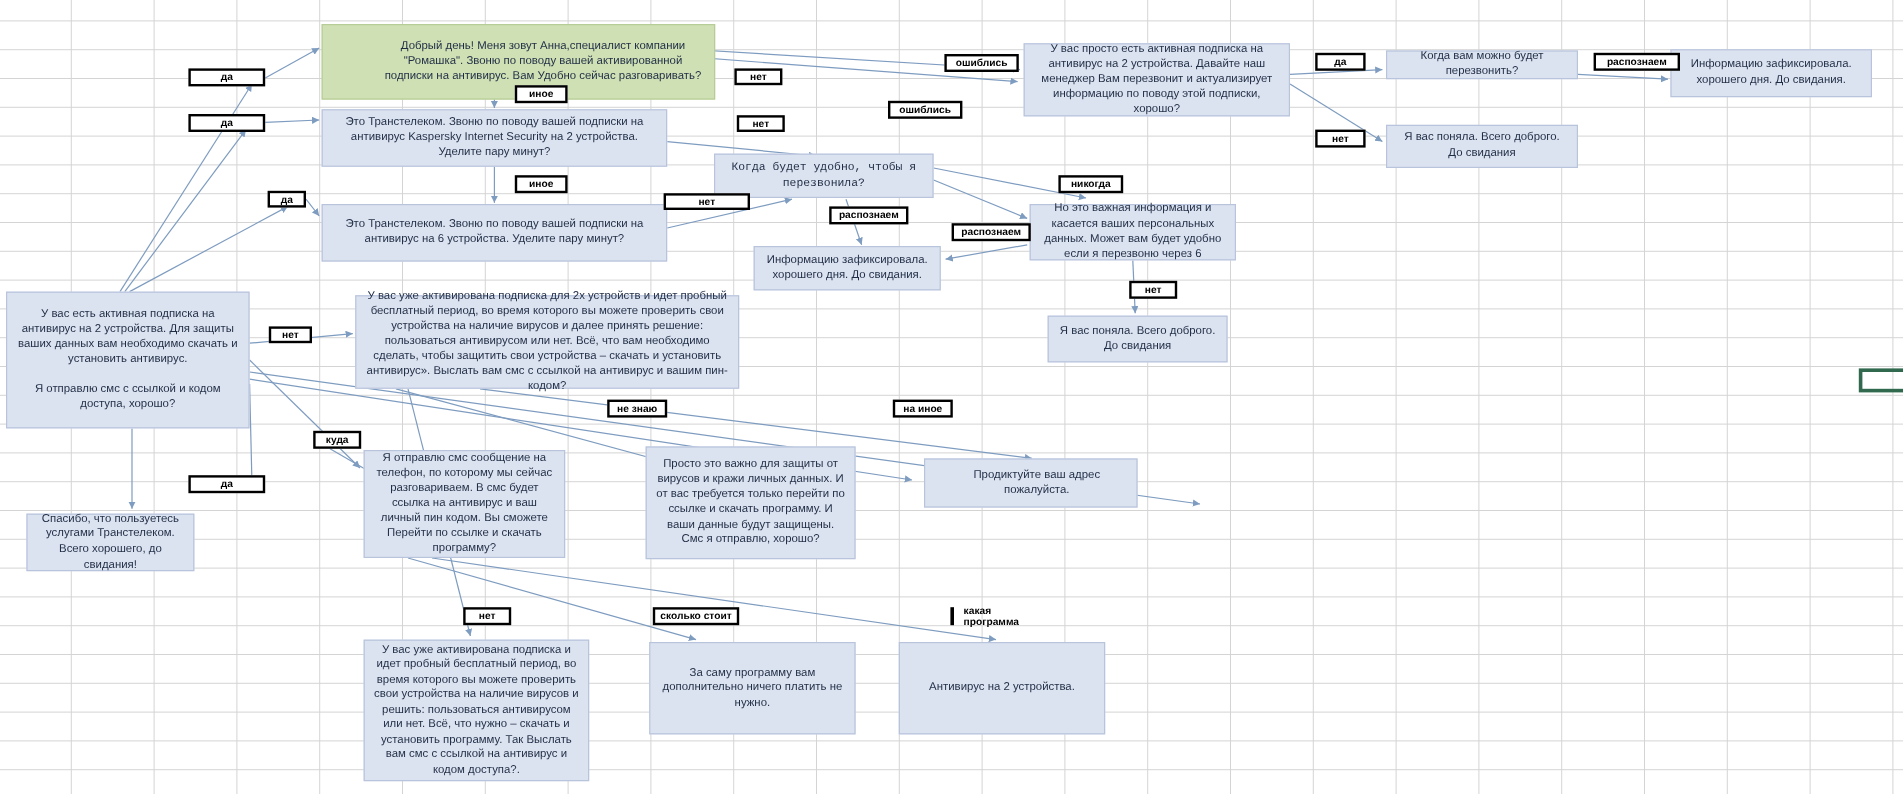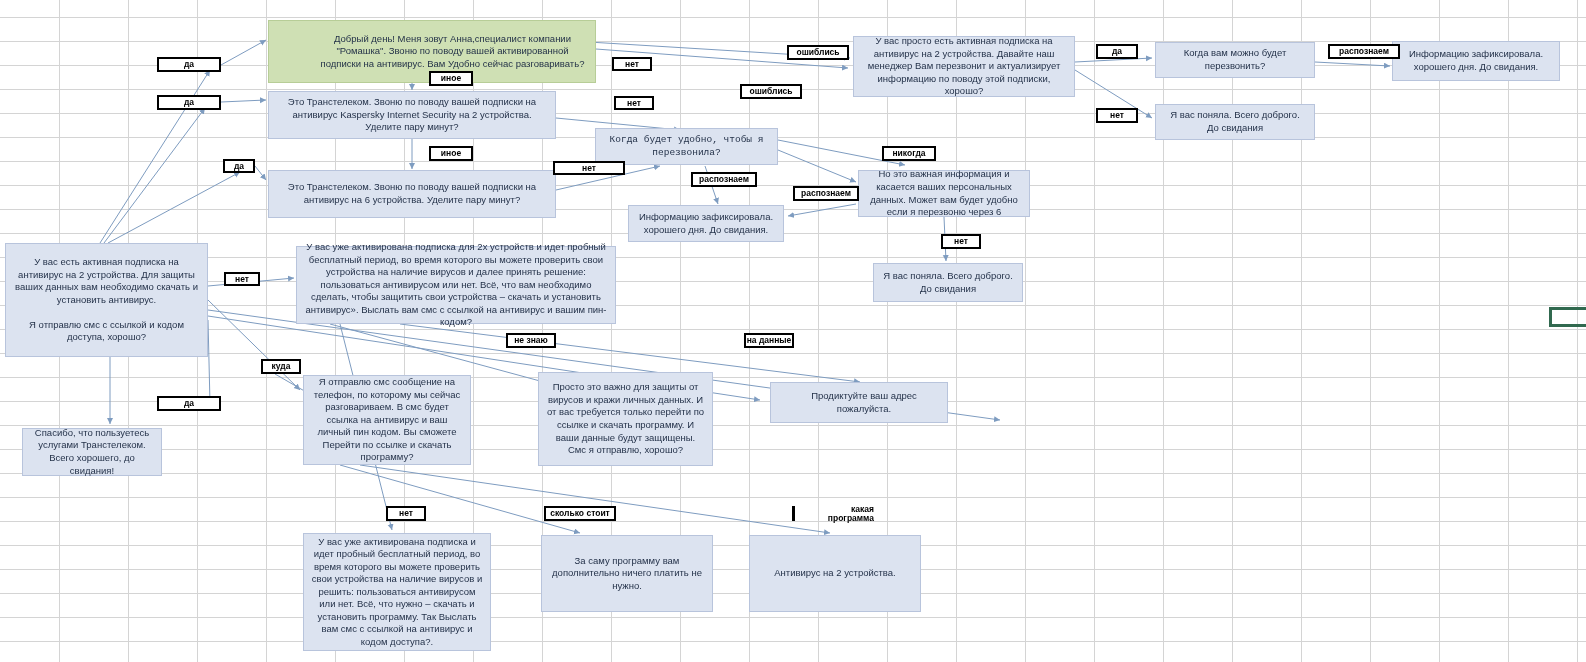--- a/index.html
+++ b/index.html
@@ -56,21 +56,20 @@
     background: #ffffff;
     border: 2px solid #000000;
     color: #000000;
     font-size: 8.5px;
     font-weight: bold;
     display: flex;
     align-items: center;
     justify-content: center;
     line-height: 1;
     z-index: 4;
-    text-align: right;
   }
   .elabel.noborder {
     border: none;
     border-left: 3px solid #000000;
     background: transparent;
     padding-left: 8px;
   }
 </style>
 </head>
 <body>
@@ -116,21 +115,21 @@
         <path d="M 275,374 L 320,400" marker-end="url(#arrow)"></path>
         <path d="M 208,310 L 1000,420" marker-end="url(#arrow)"></path>
         <path d="M 208,316 L 760,400" marker-end="url(#arrow)"></path>
       </g>
   </svg>
   <div id="nodes-layer">
       <div class="node green" style="left: 268px; top: 20px; width: 328px; height: 63px; padding-left: 48px;"><span>Добрый день! Меня зовут Анна,специалист компании "Ромашка". Звоню по поводу вашей активированной подписки на антивирус. Вам Удобно сейчас разговаривать?</span></div>
       <div class="node" style="left: 268px; top: 91px; width: 288px; height: 48px;"><span>Это Транстелеком. Звоню по поводу вашей подписки на антивирус Kaspersky Internet Security на 2 устройства. Уделите пару минут?</span></div>
       <div class="node" style="left: 268px; top: 170px; width: 288px; height: 48px;"><span>Это Транстелеком. Звоню по поводу вашей подписки на антивирус на 6 устройства. Уделите пару минут?</span></div>
       <div class="node" style="left: 853px; top: 36px; width: 222px; height: 61px;"><span>У вас просто есть активная подписка на антивирус  на 2 устройства. Давайте наш менеджер Вам перезвонит и актуализирует информацию по поводу этой подписки, хорошо?</span></div>
-      <div class="node" style="left: 1155px; top: 42px; width: 160px; height: 36px;"><span>Когда вам можно будет перезвонить?</span></div>
+      <div class="node" style="left: 1155px; top: 42px; width: 160px; height: 24px;"><span>Когда вам можно будет перезвонить?</span></div>
       <div class="node" style="left: 1392px; top: 41px; width: 168px; height: 40px;"><span>Информацию зафиксировала. хорошего дня. До свидания.</span></div>
       <div class="node" style="left: 1155px; top: 104px; width: 160px; height: 36px;"><span>Я вас поняла. Всего доброго. До свидания</span></div>
       <div class="node" style="left: 595px; top: 128px; width: 183px; height: 37px; font-family: Liberation Mono, monospace;"><span>Когда будет удобно, чтобы я перезвонила?</span></div>
       <div class="node" style="left: 628px; top: 205px; width: 156px; height: 37px;"><span>Информацию зафиксировала. хорошего дня. До свидания.</span></div>
       <div class="node" style="left: 858px; top: 170px; width: 172px; height: 47px;"><span>Но это важная информация и касается ваших персональных данных. Может вам будет удобно если я перезвоню через 6</span></div>
       <div class="node" style="left: 873px; top: 263px; width: 150px; height: 39px;"><span>Я вас поняла. Всего доброго. До свидания</span></div>
       <div class="node" style="left: 5px; top: 243px; width: 203px; height: 114px;"><span>У вас есть активная подписка на антивирус на 2 устройства. Для защиты ваших данных вам необходимо скачать и установить антивирус.
 
 Я отправлю смс с ссылкой и кодом доступа, хорошо?</span></div>
       <div class="node" style="left: 296px; top: 246px; width: 320px; height: 78px;"><span>У вас уже активирована подписка для 2х устройств и идет пробный бесплатный период, во время которого вы можете проверить свои устройства на наличие вирусов и далее принять решение: пользоваться антивирусом или нет. Всё, что вам необходимо сделать, чтобы защитить свои устройства – скачать и установить антивирус». Выслать вам смс с ссылкой на антивирус и вашим пин-кодом?</span></div>
@@ -156,20 +155,20 @@
       <div class="elabel" style="left: 740px; top: 84px; width: 62px; height: 15px;">ошиблись</div>
       <div class="elabel" style="left: 1096px; top: 44px; width: 42px; height: 15px;">да</div>
       <div class="elabel" style="left: 1096px; top: 108px; width: 42px; height: 15px;">нет</div>
       <div class="elabel" style="left: 1328px; top: 44px; width: 72px; height: 15px;">распознаем</div>
       <div class="elabel" style="left: 691px; top: 172px; width: 66px; height: 15px;">распознаем</div>
       <div class="elabel" style="left: 793px; top: 186px; width: 66px; height: 15px;">распознаем</div>
       <div class="elabel" style="left: 882px; top: 146px; width: 54px; height: 15px;">никогда</div>
       <div class="elabel" style="left: 941px; top: 234px; width: 40px; height: 15px;">нет</div>
       <div class="elabel" style="left: 224px; top: 272px; width: 36px; height: 14px;">нет</div>
       <div class="elabel" style="left: 506px; top: 333px; width: 50px; height: 15px;">не знаю</div>
-      <div class="elabel" style="left: 744px; top: 333px; width: 50px; height: 15px;">на данные</div>
+      <div class="elabel" style="left: 744px; top: 333px; width: 50px; height: 15px;">на иное</div>
       <div class="elabel" style="left: 261px; top: 359px; width: 40px; height: 15px;">куда</div>
       <div class="elabel" style="left: 157px; top: 396px; width: 64px; height: 15px;">да</div>
       <div class="elabel" style="left: 386px; top: 506px; width: 40px; height: 15px;">нет</div>
       <div class="elabel" style="left: 544px; top: 506px; width: 72px; height: 15px;">сколько стоит</div>
       <div class="elabel noborder" style="left: 792px; top: 506px; width: 82px; height: 15px;">какая программа</div>
     </div>
 </div>
 
 </body></html>

